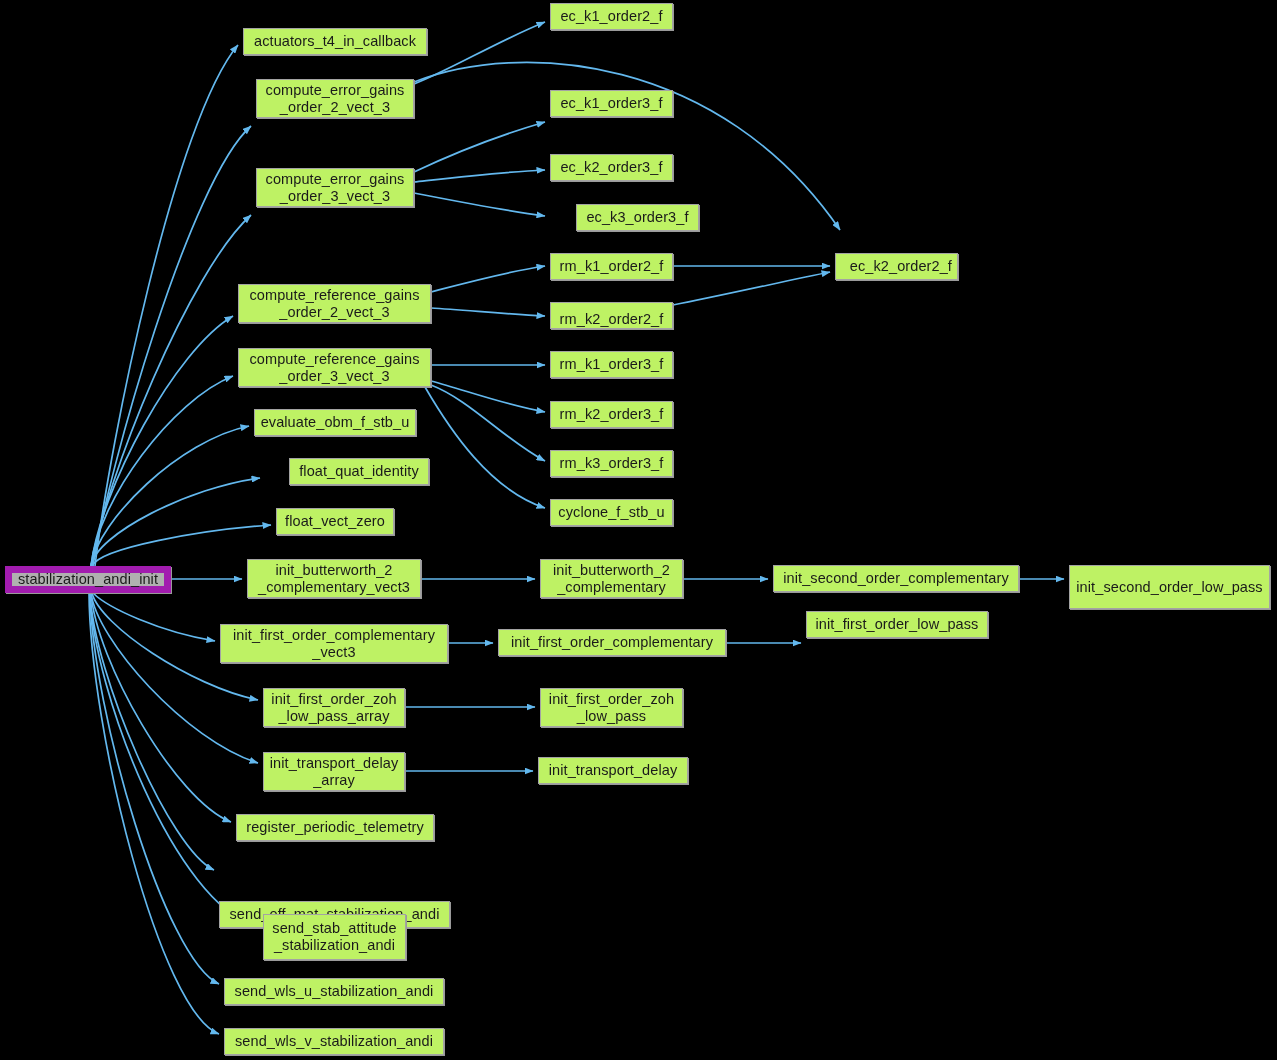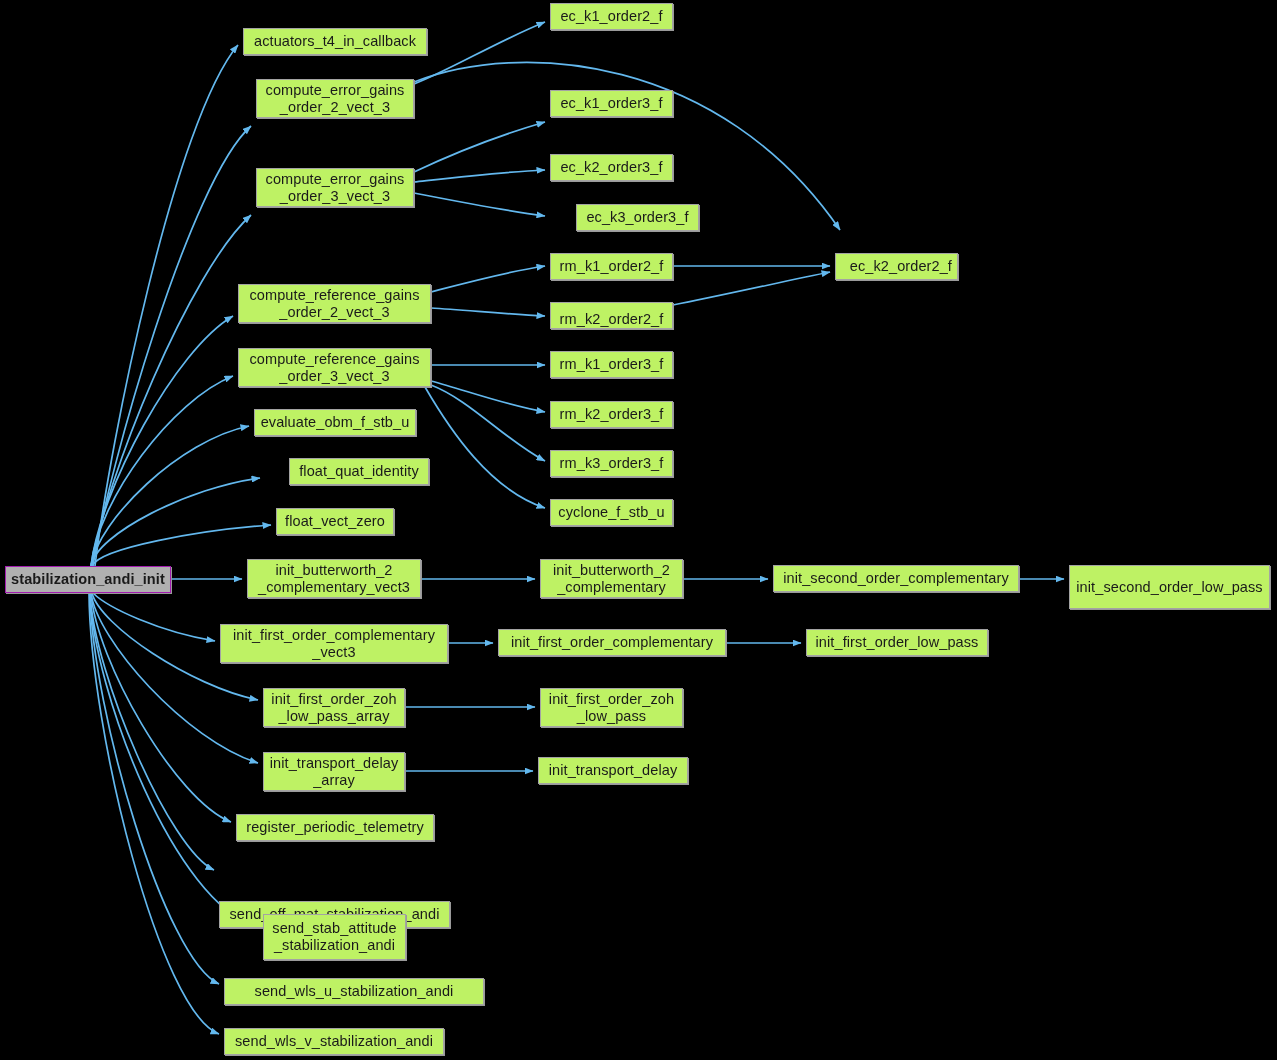--- a/index.html
+++ b/index.html
@@ -33,23 +33,22 @@
     justify-content: center;
     text-align: center;
     font-size: 14.5px;
     line-height: 17px;
     letter-spacing: 0.1px;
     white-space: pre-line;
     z-index: 3;
   }
   .node.root {
     background: #b0b0b0;
-    border: 1px solid #a21caf;
+    border: 7px solid #a21caf;
     font-size: 14.5px;
-    font-weight: bold;
   }
   .node-label {
     display: block;
     white-space: pre-line;
     padding: 0 5px;
   }
 </style>
 </head>
 <body>
 
@@ -119,36 +118,36 @@
       <div class="node" style="left: 220px; top: 624px; width: 228px; height: 39px;"><span class="node-label">init_first_order_complementary
 _vect3</span></div>
       <div class="node" style="left: 263px; top: 688px; width: 142px; height: 39px;"><span class="node-label">init_first_order_zoh
 _low_pass_array</span></div>
       <div class="node" style="left: 263px; top: 752px; width: 142px; height: 39px;"><span class="node-label">init_transport_delay
 _array</span></div>
       <div class="node" style="left: 236px; top: 814px; width: 198px; height: 27px;"><span class="node-label">register_periodic_telemetry</span></div>
       <div class="node" style="left: 219px; top: 863px; width: 231px; height: 27px; margin-top: 38px;"><span class="node-label">send_eff_mat_stabilization_andi</span></div>
       <div class="node" style="left: 263px; top: 914px; width: 143px; height: 46px;"><span class="node-label">send_stab_attitude
 _stabilization_andi</span></div>
-      <div class="node" style="left: 224px; top: 978px; width: 260px; height: 27px;"><span class="node-label">send_wls_u_stabilization_andi</span></div>
+      <div class="node" style="left: 224px; top: 978px; width: 220px; height: 27px;"><span class="node-label">send_wls_u_stabilization_andi</span></div>
       <div class="node" style="left: 224px; top: 1028px; width: 220px; height: 27px;"><span class="node-label">send_wls_v_stabilization_andi</span></div>
       <div class="node" style="left: 550px; top: 3px; width: 123px; height: 27px;"><span class="node-label">ec_k1_order2_f</span></div>
       <div class="node" style="left: 550px; top: 90px; width: 123px; height: 27px;"><span class="node-label">ec_k1_order3_f</span></div>
       <div class="node" style="left: 550px; top: 154px; width: 123px; height: 27px;"><span class="node-label">ec_k2_order3_f</span></div>
       <div class="node" style="left: 550px; top: 204px; width: 123px; height: 27px; margin-left: 26px;"><span class="node-label">ec_k3_order3_f</span></div>
       <div class="node" style="left: 550px; top: 253px; width: 123px; height: 27px;"><span class="node-label">rm_k1_order2_f</span></div>
       <div class="node" style="left: 550px; top: 302px; width: 123px; height: 27px; align-items: flex-end;"><span class="node-label">rm_k2_order2_f</span></div>
       <div class="node" style="left: 550px; top: 351px; width: 123px; height: 27px;"><span class="node-label">rm_k1_order3_f</span></div>
       <div class="node" style="left: 550px; top: 401px; width: 123px; height: 27px;"><span class="node-label">rm_k2_order3_f</span></div>
       <div class="node" style="left: 550px; top: 450px; width: 123px; height: 27px;"><span class="node-label">rm_k3_order3_f</span></div>
       <div class="node" style="left: 550px; top: 499px; width: 123px; height: 27px;"><span class="node-label">cyclone_f_stb_u</span></div>
       <div class="node" style="left: 540px; top: 559px; width: 143px; height: 39px;"><span class="node-label">init_butterworth_2
 _complementary</span></div>
       <div class="node" style="left: 498px; top: 629px; width: 228px; height: 27px;"><span class="node-label">init_first_order_complementary</span></div>
       <div class="node" style="left: 540px; top: 688px; width: 143px; height: 39px;"><span class="node-label">init_first_order_zoh
 _low_pass</span></div>
       <div class="node" style="left: 538px; top: 757px; width: 150px; height: 27px;"><span class="node-label">init_transport_delay</span></div>
       <div class="node" style="left: 835px; top: 253px; width: 123px; height: 27px; justify-content: flex-end;"><span class="node-label">ec_k2_order2_f</span></div>
       <div class="node" style="left: 773px; top: 565px; width: 246px; height: 27px;"><span class="node-label">init_second_order_complementary</span></div>
-      <div class="node" style="left: 806px; top: 629px; width: 182px; height: 27px;"><span class="node-label">init_first_order_low_pass</span></div>
+      <div class="node" style="left: 806px; top: 611px; width: 182px; height: 27px;"><span class="node-label">init_first_order_low_pass</span></div>
       <div class="node" style="left: 1069px; top: 565px; width: 201px; height: 44px;"><span class="node-label">init_second_order_low_pass</span></div>
     </div>
 </div>
 
 </body></html>

